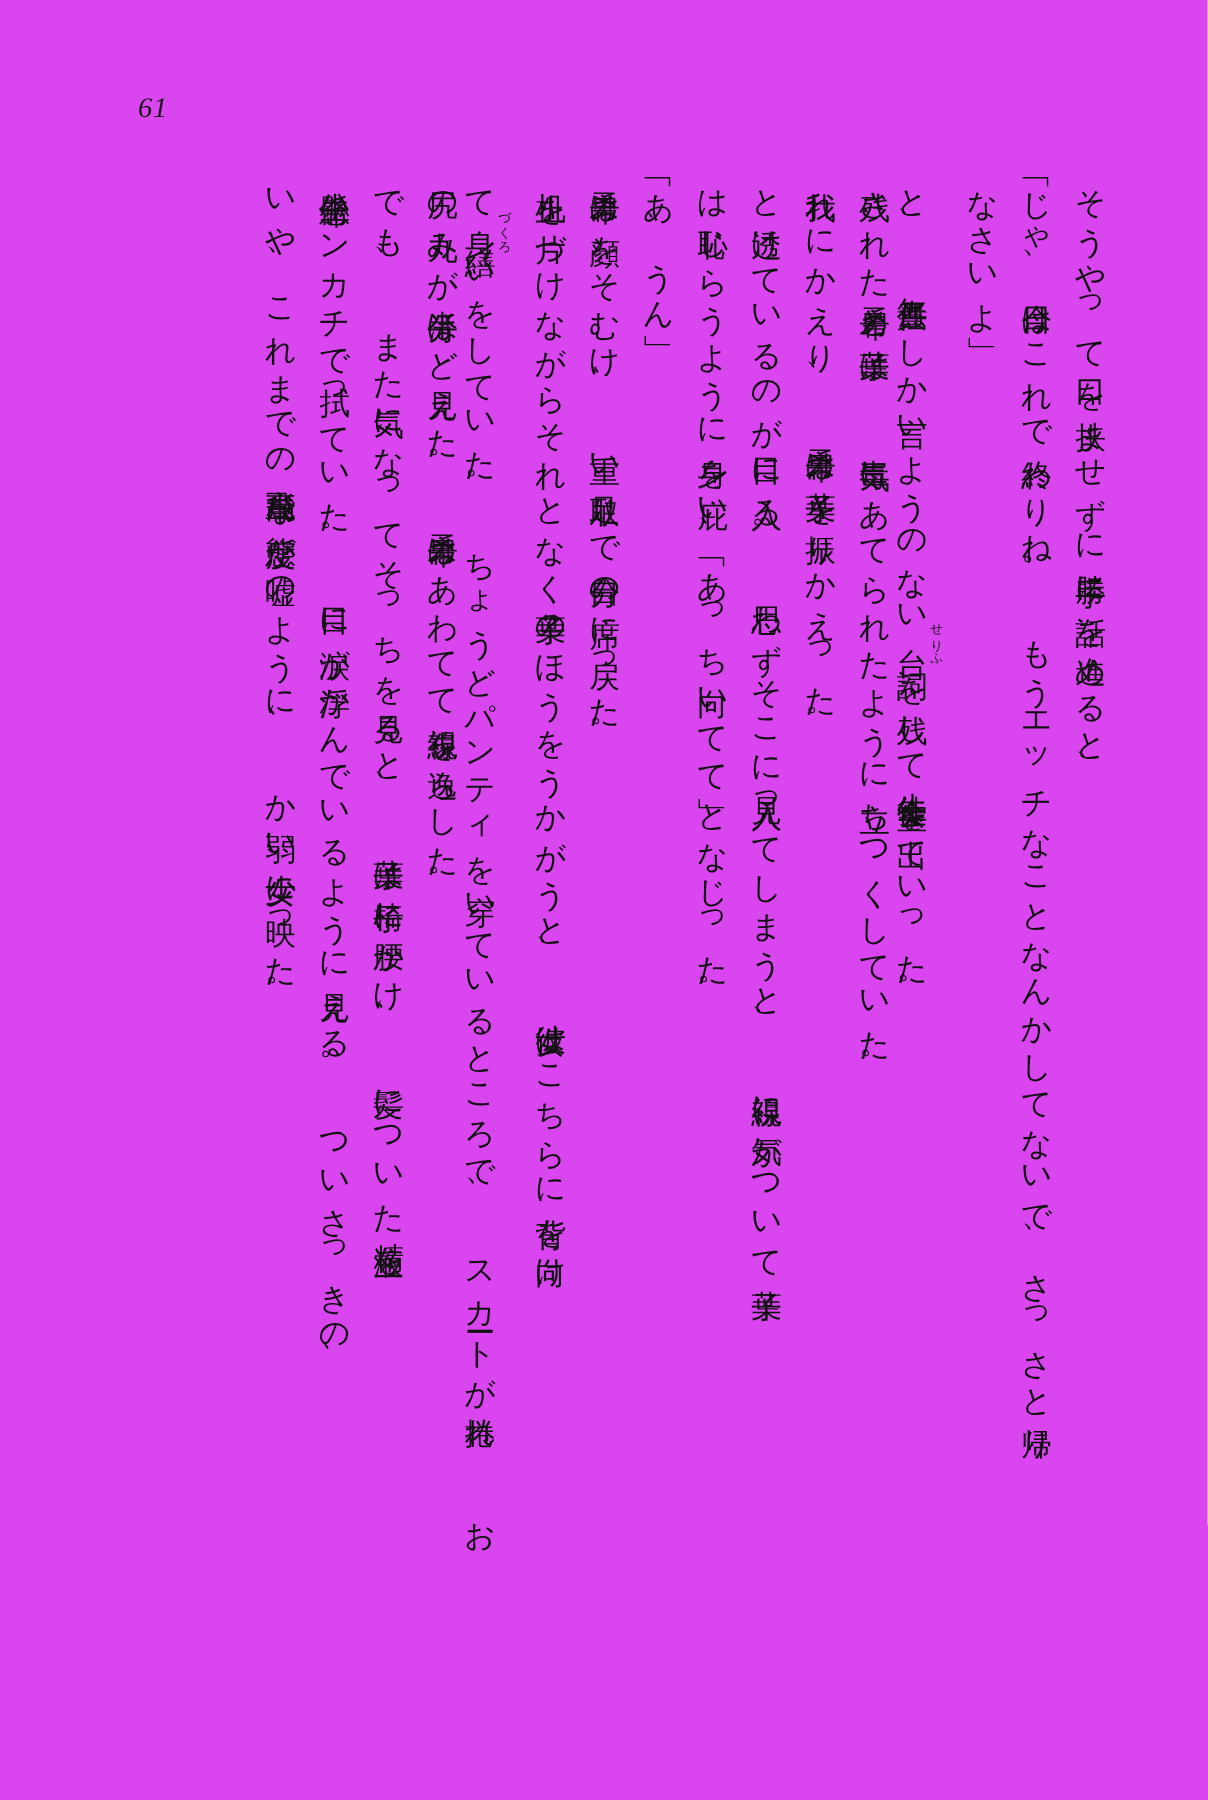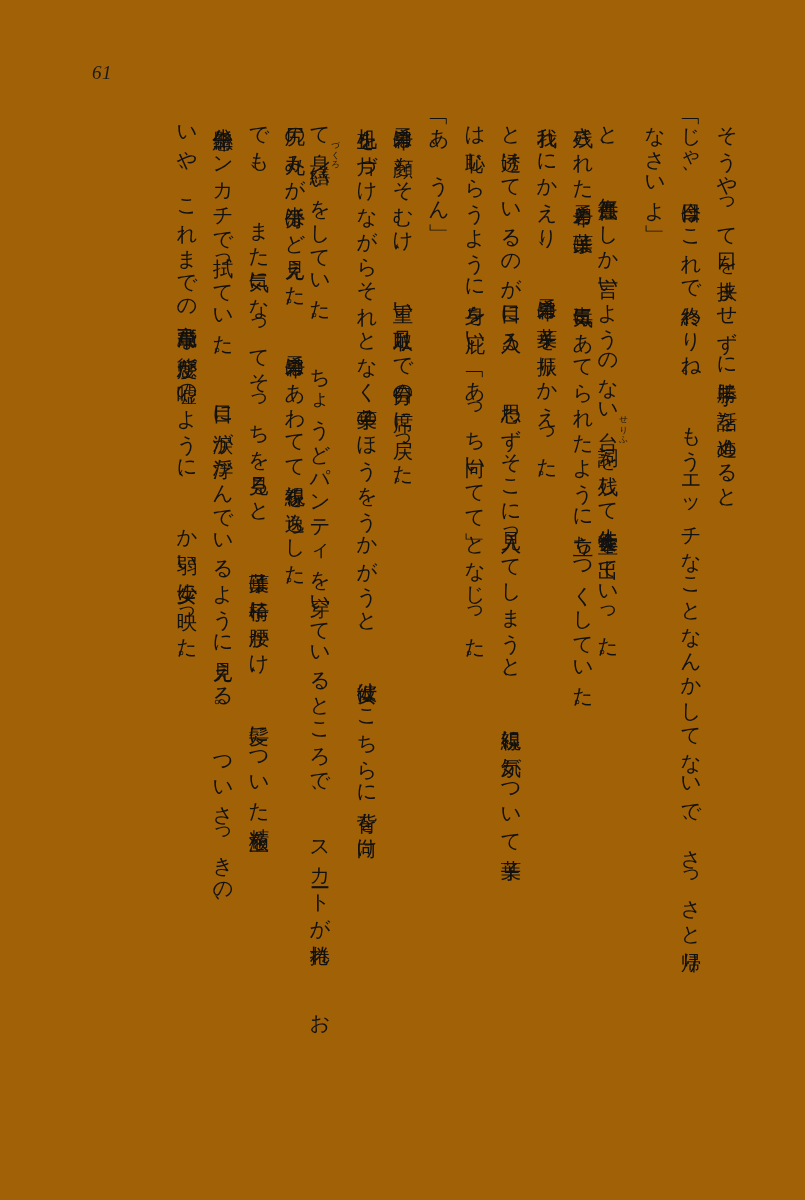--- a/index.html
+++ b/index.html
@@ -11,21 +11,21 @@
     width: 805px;
     height: 1200px;
     font-family: "Liberation Serif", "DejaVu Serif", serif;
     color: #111111;
     position: relative;
     overflow: hidden;
   }
   .page {
     position: absolute;
     inset: 0;
-    background: #a16207;
+    background: #d946ef;
   }
   .page-number {
     position: absolute;
     top: 62px;
     left: 92px;
     font-family: "Liberation Serif", "DejaVu Serif", serif;
     font-style: italic;
     font-size: 19px;
     color: #1a1a1a;
     letter-spacing: 0.5px;

